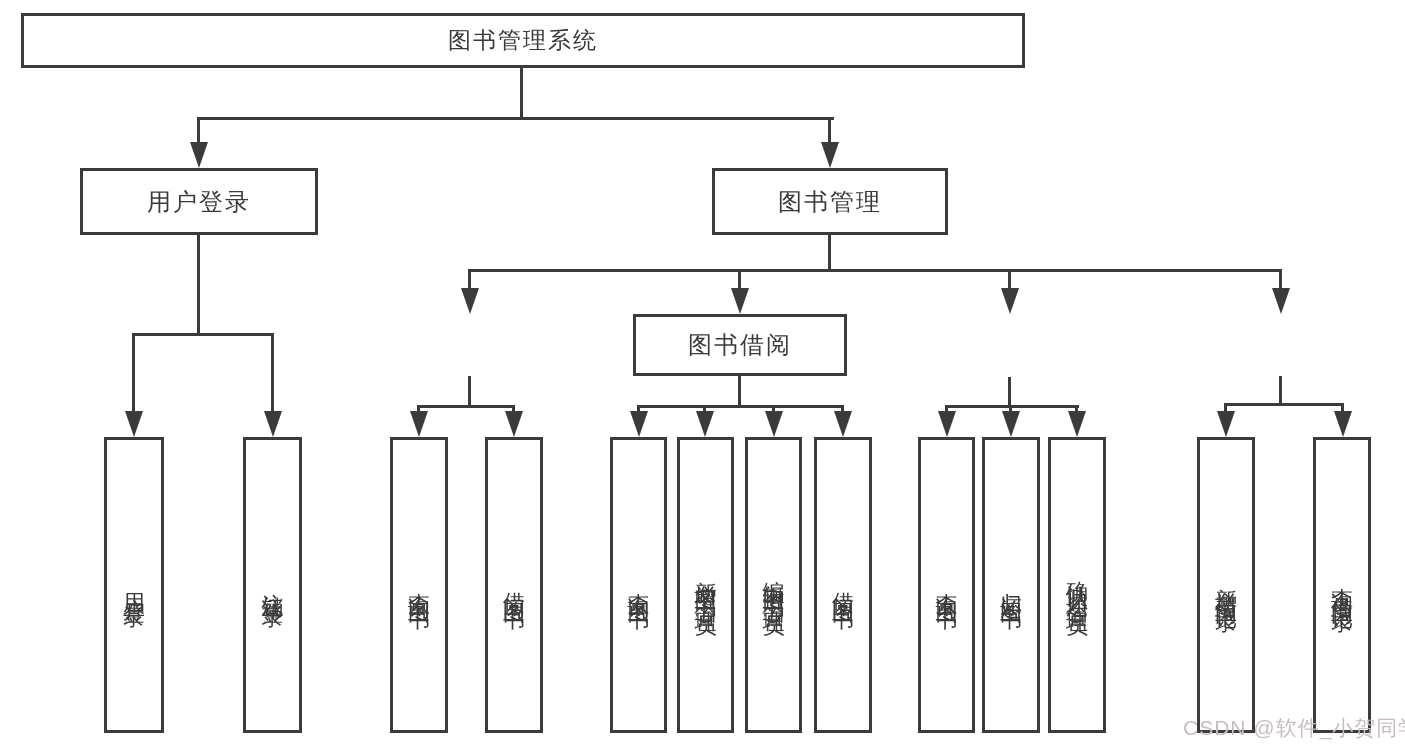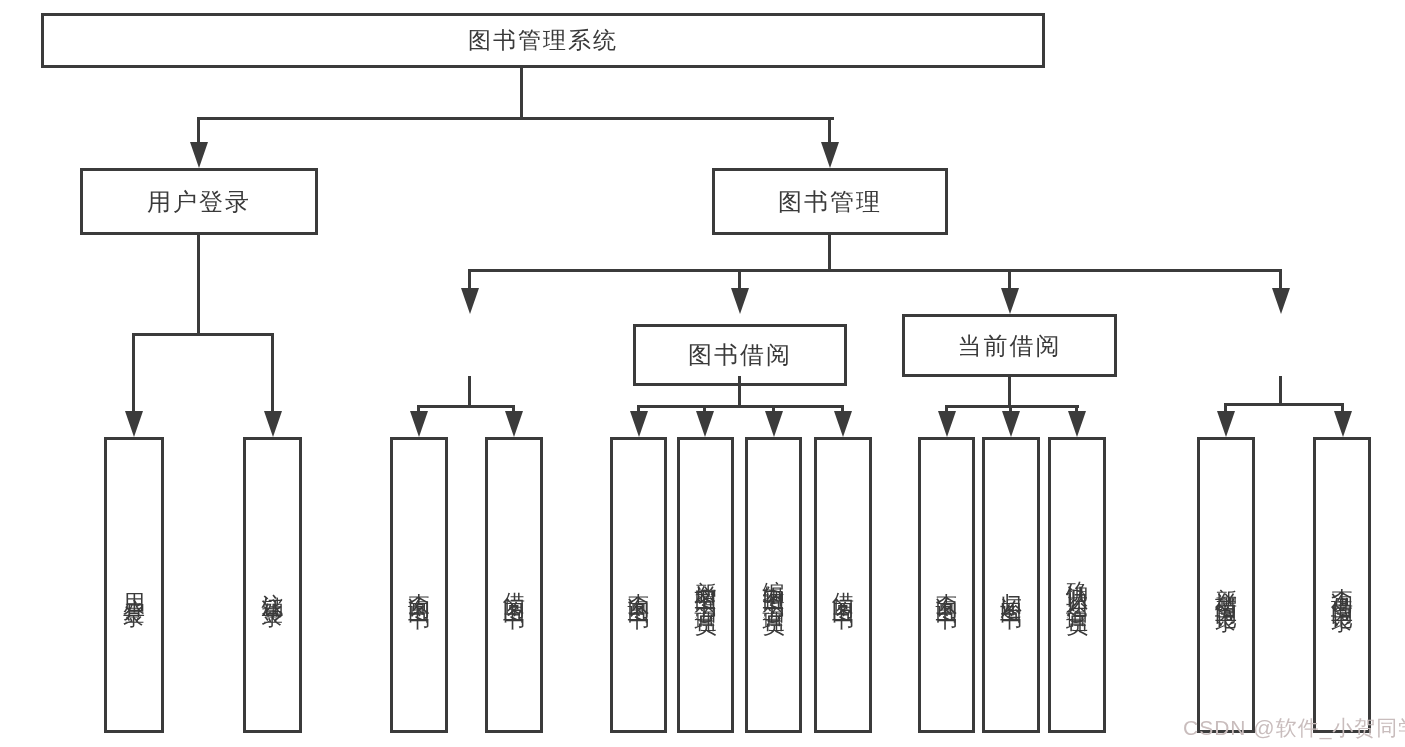--- a/index.html
+++ b/index.html
@@ -58,27 +58,26 @@
     color:var(--wm);
     z-index:10;
     white-space:nowrap;
   }
 </style>
 </head>
 <body>
 
 <div class="canvas">
 
-  <div class="node hnode root" style="left:21px;top:13px;width:1004px;height:55px;margin-left:20px;">图书管理系统</div>
+  <div class="node hnode root" style="left:21px;top:13px;width:1004px;height:55px;">图书管理系统</div>
 
   <div class="node hnode" style="left:80px;top:168px;width:238px;height:67px;">用户登录</div>
   <div class="node hnode" style="left:712px;top:168px;width:236px;height:67px;font-family:Liberation Mono, monospace;">图书管理</div>
 
-  <div class="node hnode" style="left:633px;top:324px;width:214px;height:62px;">图书借阅</div>
-  <div class="node hnode" style="left:902px;top:314px;width:215px;height:63px;">当前借阅</div>
+  <div class="node hnode" style="left:633px;top:314px;width:214px;height:62px;">图书借阅</div>
 
   <div class="node vnode" style="left:104px;top:437px;width:60px;height:296px;">
     <span>用户登录</span>
     </div>
   <div class="node vnode" style="left:243px;top:437px;width:59px;height:296px;">
     <span>注销登录</span>
     </div>
 
   <div class="node vnode" style="left:390px;top:437px;width:58px;height:296px;">
     <span>查询图书</span>

